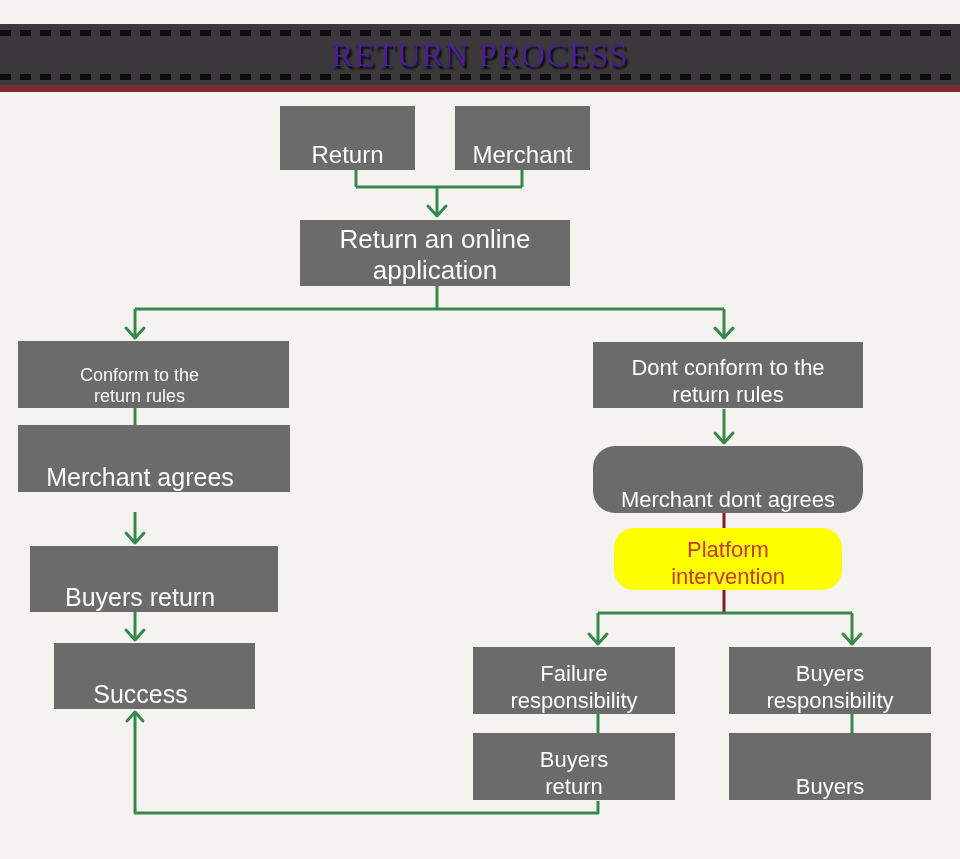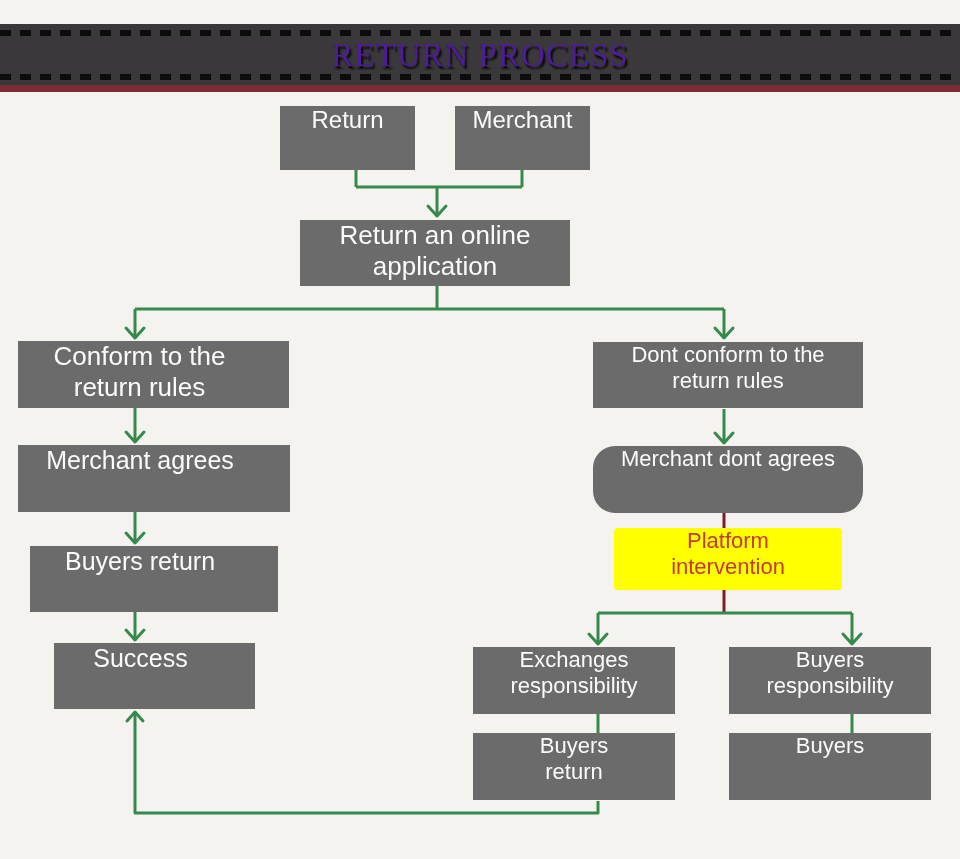--- a/index.html
+++ b/index.html
@@ -16,26 +16,26 @@
   .red-stripe{position:absolute;left:0;top:85px;width:960px;height:7px;background:#7d2b33;}
   .banner-title{
     position:absolute;left:0;top:37px;width:960px;text-align:center;
     font-family:"Liberation Serif","DejaVu Serif",serif;
     font-size:33px;letter-spacing:1px;color:#4c1d95;
     text-shadow:2px 3px 2px rgba(0,0,0,0.85);
   }
   
   .node{
     position:absolute;background:#6b6b6b;color:#fbfbfb;
-    display:flex;align-items:flex-start;justify-content:center;text-align:center;
+    display:flex;align-items:flex-end;justify-content:center;text-align:center;
     box-sizing:border-box;
   }
   .node .lbl{white-space:pre-line;line-height:1.2;}
   .node.pad-r{padding-right:28px;}
-  .node.yellow{background:#ffff00;color:#c43b2a;border-radius:4px;}
+  .node.yellow{background:#ffff00;color:#c43b2a;border-radius:20px;}
   
   .wires{position:absolute;left:0;top:0;width:960px;height:859px;}
   .wires path{fill:none;stroke-width:3px;stroke-linejoin:round;stroke-linecap:butt;}
   .wires path.g{stroke:#35894a;}
   .wires path.m{stroke:#7b1e28;}
   .wires path.chev{stroke-linecap:round;}
 </style>
 </head>
 <body>
 
@@ -79,26 +79,26 @@
 
   <div class="node" style="left:455px;top:106px;width:135px;height:64px;font-size:24px;">
     <span class="lbl">Merchant</span>
   </div>
 
   <div class="node" style="left:300px;top:220px;width:270px;height:66px;font-size:26px;">
     <span class="lbl">Return an online
 application</span>
   </div>
 
-  <div class="node pad-r" style="left:18px;top:341px;width:271px;height:67px;font-size:26px;">
+  <div class="node pad-r" style="left:18px;top:341px;width:271px;height:67px;font-size:18px;">
     <span class="lbl">Conform to the
 return rules</span>
   </div>
 
-  <div class="node pad-r" style="left:18px;top:445px;width:272px;height:67px;font-size:25px;">
+  <div class="node pad-r" style="left:18px;top:425px;width:272px;height:67px;font-size:25px;">
     <span class="lbl">Merchant agrees</span>
   </div>
 
   <div class="node pad-r" style="left:30px;top:546px;width:248px;height:66px;font-size:25px;">
     <span class="lbl">Buyers return</span>
   </div>
 
   <div class="node pad-r" style="left:54px;top:643px;width:201px;height:66px;font-size:25px;">
     <span class="lbl">Success</span>
   </div>
@@ -111,21 +111,21 @@
   <div class="node" style="left:593px;top:446px;width:270px;height:67px;font-size:22px;border-radius:22px;">
     <span class="lbl">Merchant dont agrees</span>
   </div>
 
   <div class="node yellow" style="left:614px;top:528px;width:228px;height:62px;font-size:22px;">
     <span class="lbl">Platform
 intervention</span>
   </div>
 
   <div class="node" style="left:473px;top:647px;width:202px;height:67px;font-size:22px;">
-    <span class="lbl">Exchanges
+    <span class="lbl">Failure
 responsibility</span>
   </div>
 
   <div class="node" style="left:729px;top:647px;width:202px;height:67px;font-size:22px;">
     <span class="lbl">Buyers
 responsibility</span>
   </div>
 
   <div class="node" style="left:473px;top:733px;width:202px;height:67px;font-size:22px;">
     <span class="lbl">Buyers

